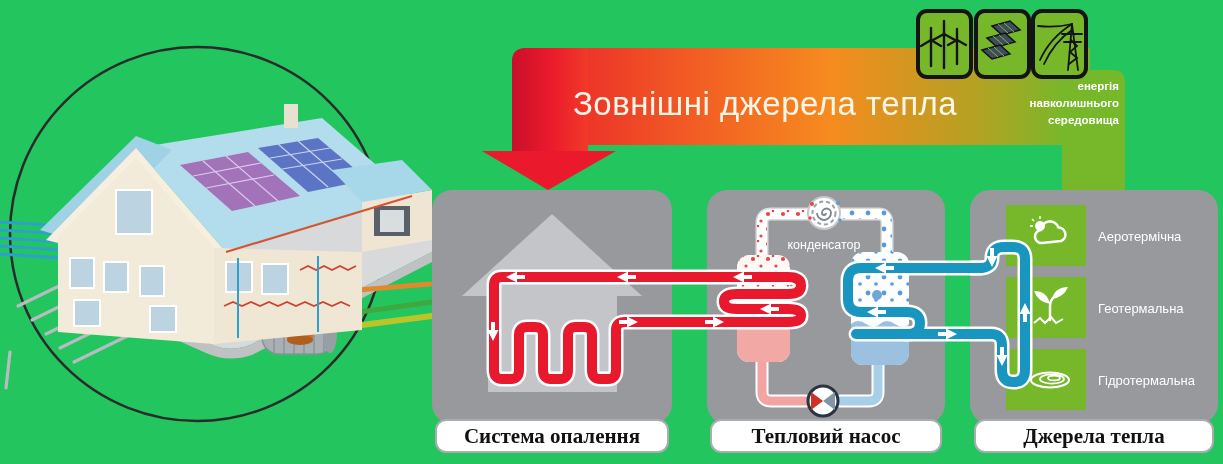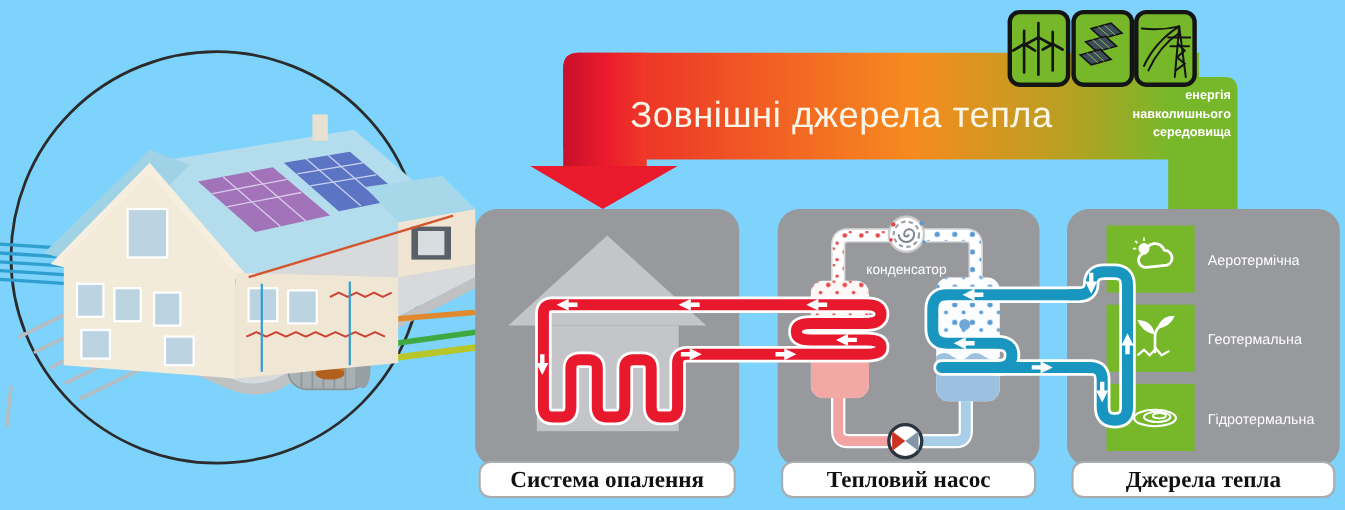--- a/index.html
+++ b/index.html
@@ -1,16 +1,16 @@
 <!DOCTYPE html>
 <html><head>
 <meta charset="utf-8">
 <style>
   html,body{margin:0;padding:0;background:#ffffff;}
-  .stage{position:relative;width:1223px;height:464px;background:#7dd3fc;overflow:hidden;
+  .stage{position:relative;width:1223px;height:464px;background:#22c55e;overflow:hidden;
          font-family:"Liberation Sans", sans-serif;}
   .stage svg{position:absolute;top:0;left:0;display:block;}
   text{user-select:none;}
   .banner-title{font-family:"Liberation Sans", sans-serif;font-size:33px;letter-spacing:.5px;fill:#fcf6e8;}
   .side-note{font-family:"Liberation Sans", sans-serif;font-size:11.5px;font-weight:bold;fill:#ffffff;}
   .panel-caption{font-family:"Liberation Serif", serif;font-size:21px;font-weight:bold;fill:#111111;}
   .component-label{font-family:"Liberation Sans", sans-serif;font-size:12.5px;fill:#ffffff;}
   .source-label{font-family:"Liberation Sans", sans-serif;font-size:13px;fill:#ffffff;}
 </style>
 </head>

